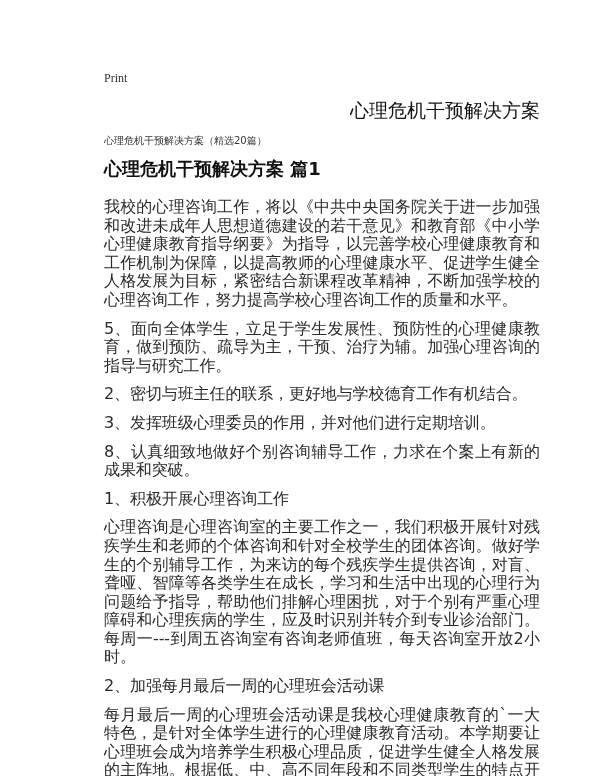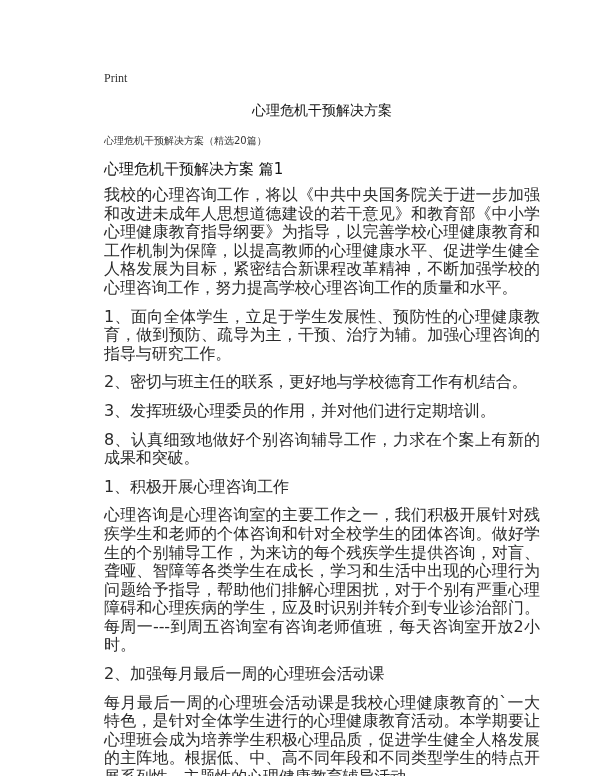--- a/index.html
+++ b/index.html
@@ -23,38 +23,38 @@
     }
     .print-label {
       font-family: "Liberation Serif", "DejaVu Serif", serif;
       font-size: 12px;
       color: #333333;
       height: 16px;
       line-height: 16px;
       margin: 0 0 12px 0;
     }
     .doc-title {
-      font-size: 14px;
-      text-align: center;
+      font-size: 19px;
+      text-align: right;
       color: #111111;
       line-height: 24px;
       margin: 0 0 10px 0;
       font-weight: normal;
     }
     .doc-subtitle {
       font-size: 10px;
       line-height: 18px;
       margin: 0 0 10px 0;
       color: #333333;
     }
     .section-heading {
-      font-size: 15px;
-      font-weight: normal;
+      font-size: 18px;
+      font-weight: bold;
       line-height: 18px;
-      margin: 0 0 8px 0;
+      margin: 0 0 20px 0;
       color: #111111;
     }
     .para {
       font-size: 16px;
       line-height: 18.6px;
       margin: 0 0 10px 0;
       color: #2a2a2a;
       text-align: justify;
       letter-spacing: -0.1px;
       word-break: break-all;
@@ -63,21 +63,21 @@
 </head>
 <body>
 
 <div class="page">
   <div class="print-label">Print</div>
   <h1 class="doc-title">心理危机干预解决方案</h1>
   <div class="doc-subtitle">心理危机干预解决方案（精选20篇）</div>
   <div class="section-heading">心理危机干预解决方案 篇1</div>
 
   <p class="para">我校的心理咨询工作，将以《中共中央国务院关于进一步加强和改进未成年人思想道德建设的若干意见》和教育部《中小学心理健康教育指导纲要》为指导，以完善学校心理健康教育和工作机制为保障，以提高教师的心理健康水平、促进学生健全人格发展为目标，紧密结合新课程改革精神，不断加强学校的心理咨询工作，努力提高学校心理咨询工作的质量和水平。</p>
-  <p class="para">1、面向全体学生，立足于学生发展性、预防性的心理健康教育，做到预防、疏导为主，干预、治疗为辅。加强心理咨询的指导与研究工作。</p>
+  <p class="para">5、面向全体学生，立足于学生发展性、预防性的心理健康教育，做到预防、疏导为主，干预、治疗为辅。加强心理咨询的指导与研究工作。</p>
   <p class="para">2、密切与班主任的联系，更好地与学校德育工作有机结合。</p>
   <p class="para">3、发挥班级心理委员的作用，并对他们进行定期培训。</p>
   <p class="para">8、认真细致地做好个别咨询辅导工作，力求在个案上有新的成果和突破。</p>
   <p class="para">1、积极开展心理咨询工作</p>
   <p class="para">心理咨询是心理咨询室的主要工作之一，我们积极开展针对残疾学生和老师的个体咨询和针对全校学生的团体咨询。做好学生的个别辅导工作，为来访的每个残疾学生提供咨询，对盲、聋哑、智障等各类学生在成长，学习和生活中出现的心理行为问题给予指导，帮助他们排解心理困扰，对于个别有严重心理障碍和心理疾病的学生，应及时识别并转介到专业诊治部门。每周一---到周五咨询室有咨询老师值班，每天咨询室开放2小时。</p>
   <p class="para">2、加强每月最后一周的心理班会活动课</p>
   <p class="para">每月最后一周的心理班会活动课是我校心理健康教育的`一大特色，是针对全体学生进行的心理健康教育活动。本学期要让心理班会成为培养学生积极心理品质，促进学生健全人格发展的主阵地。根据低、中、高不同年段和不同类型学生的特点开展系列性、主题性的心理健康教育辅导活动。</p>
   <p class="para">3、针对师生心理发展的需要积极开展心理讲座</p>
 </div>
 

